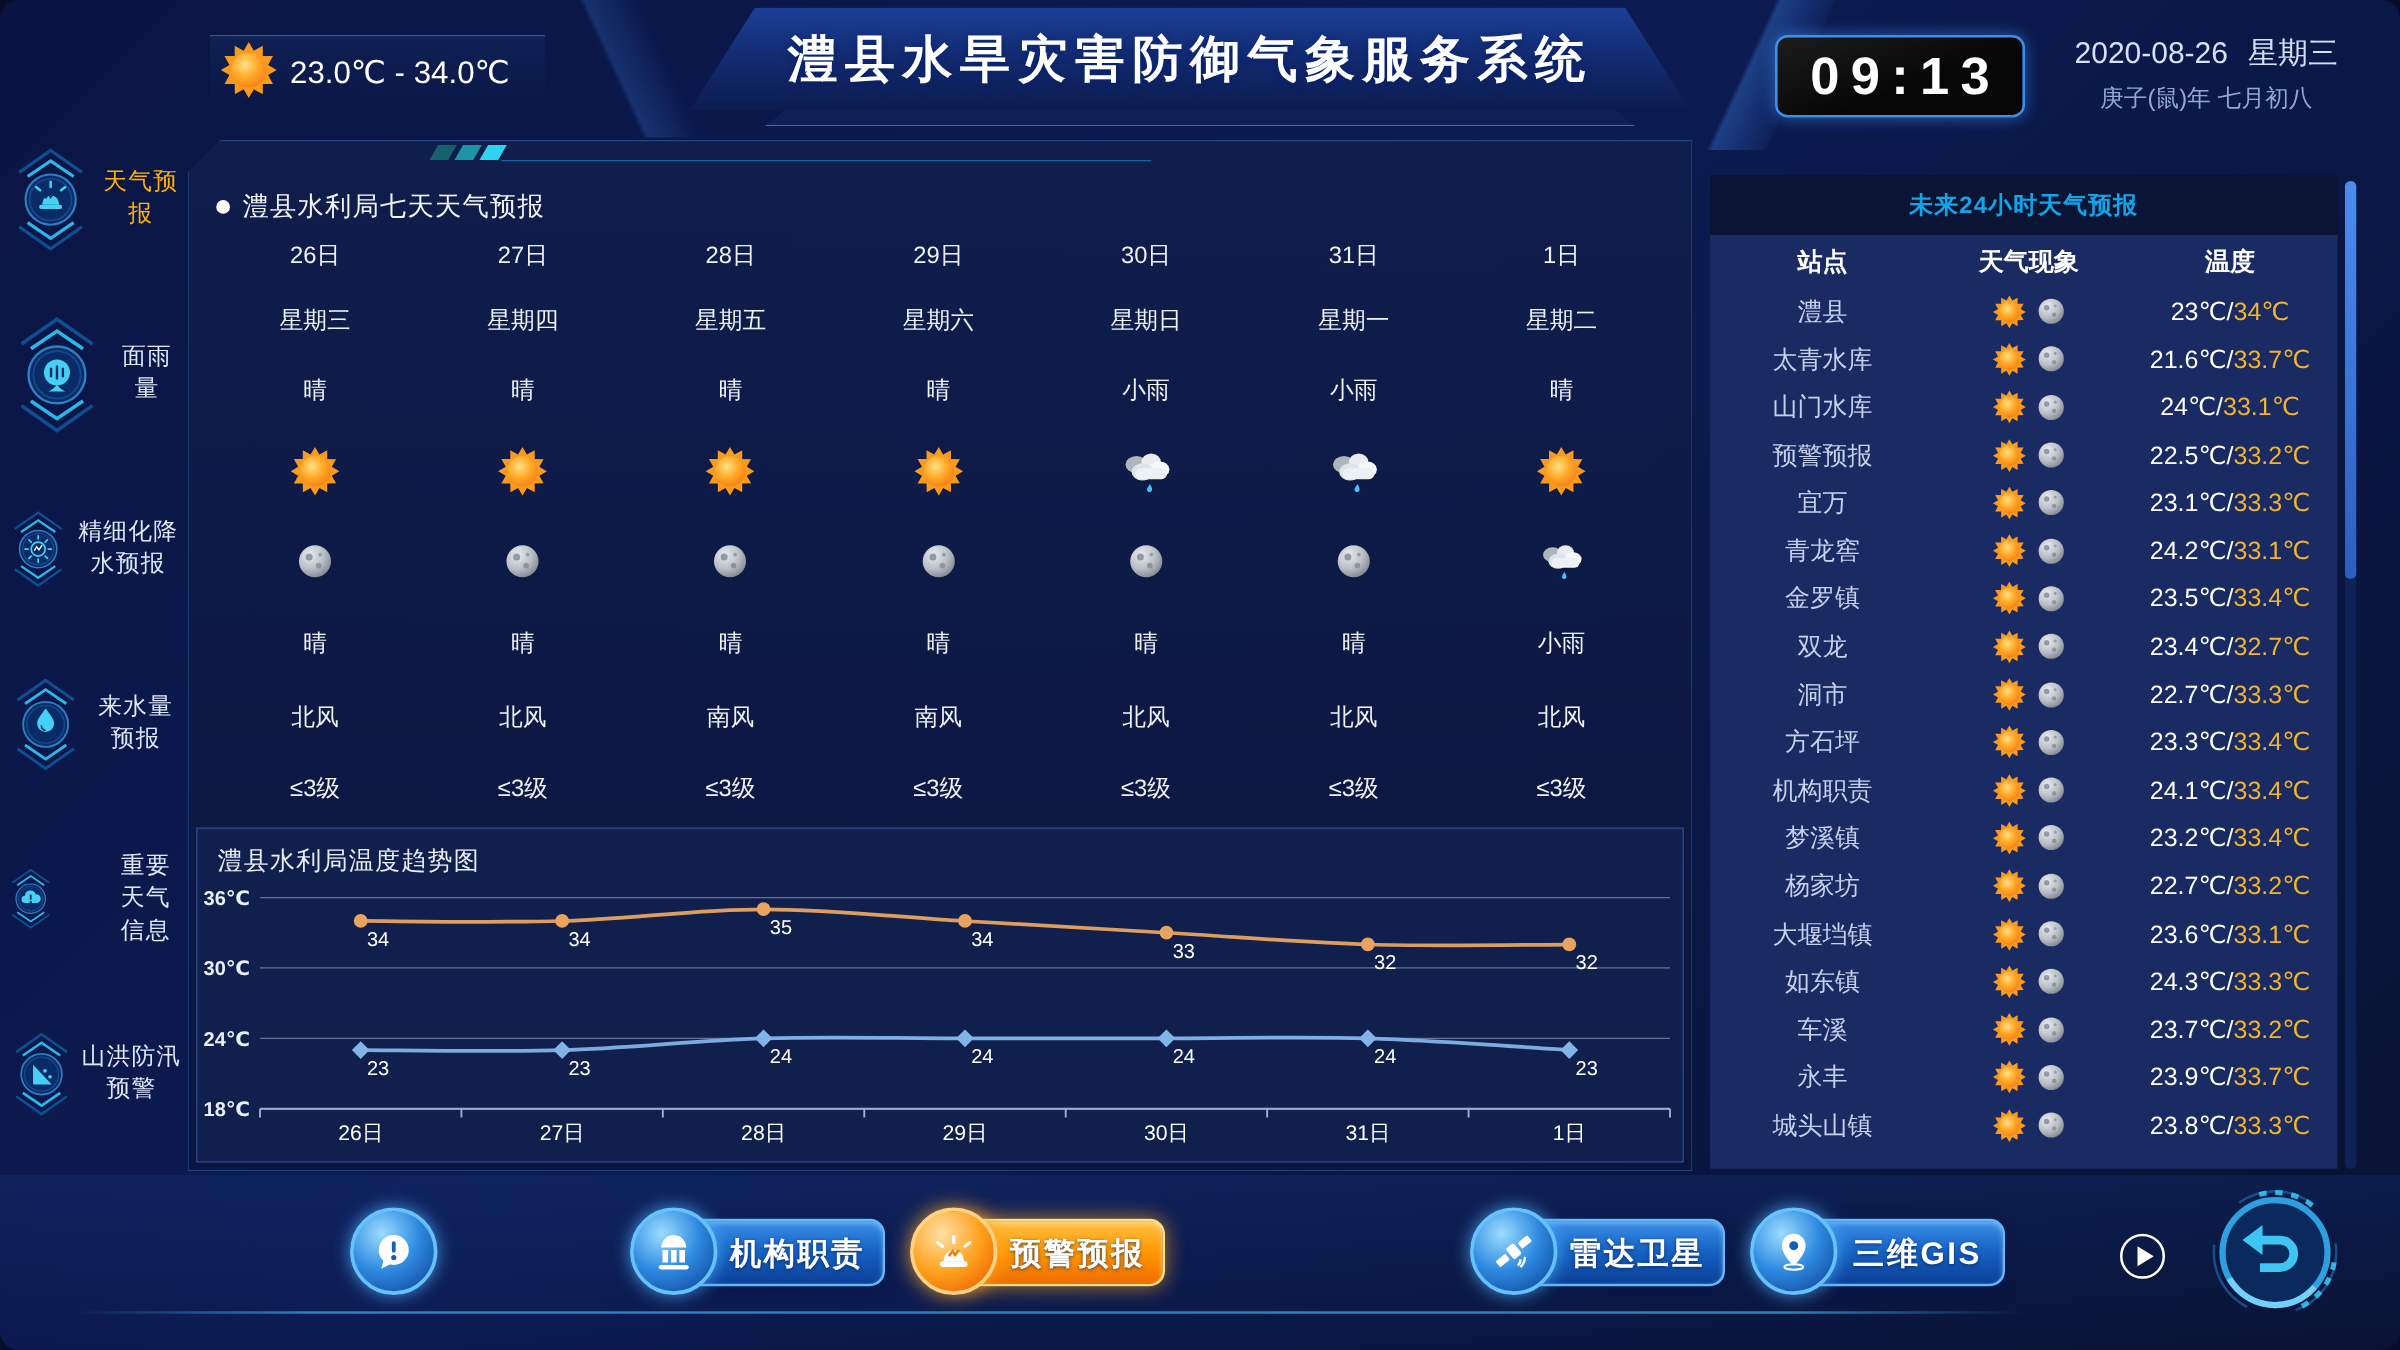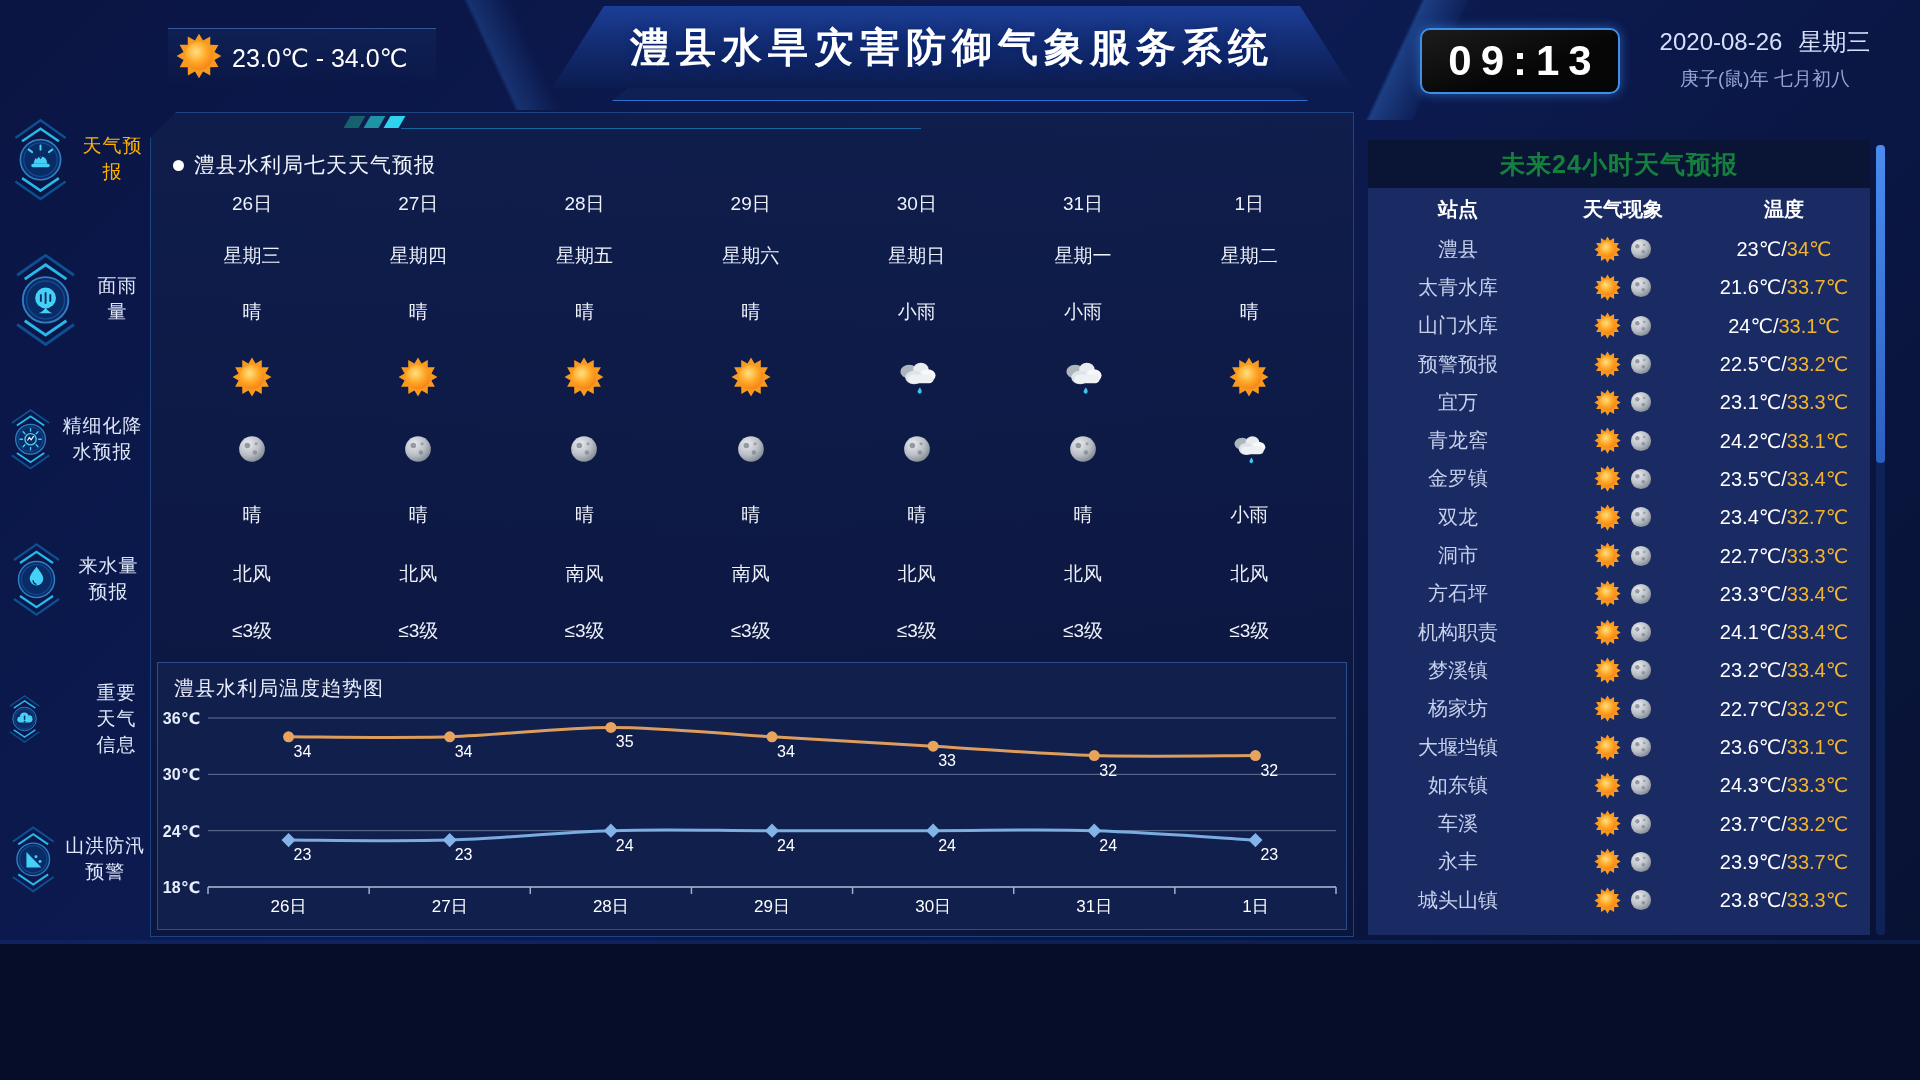--- a/index.html
+++ b/index.html
@@ -1,18 +1,18 @@
 <!DOCTYPE html>
 <html><head>
 <meta charset="utf-8">
 <style>
   html,body{margin:0;padding:0;background:#060d28;}
-  #app{position:relative;width:1920px;height:944px;overflow:hidden;
+  #app{position:relative;width:1920px;height:1080px;overflow:hidden;
        font-family:"Liberation Sans","DejaVu Sans",sans-serif;color:#eef2fa;
-       background:linear-gradient(135deg,#0a1543 0%,#0c1b52 45%,#081233 100%);}
+       background:linear-gradient(135deg,#0a1543 0%,#0c1b52 45%,#081233 100%);border-radius:15px;}
   
   .bg-streak{position:absolute;pointer-events:none;}
   .bs1{left:1340px;top:-20px;width:160px;height:140px;background:linear-gradient(115deg,transparent 40%,rgba(60,130,230,.35) 42%,rgba(60,130,230,.08) 60%,transparent 62%);}
   .bs2{left:420px;top:-10px;width:180px;height:120px;background:linear-gradient(65deg,transparent 40%,rgba(60,130,230,.25) 42%,transparent 60%);}
   .bs3{left:0;top:940px;width:1920px;height:140px;background:linear-gradient(180deg,rgba(25,60,140,.25),rgba(10,22,60,.05));}
   .bottom-line{position:absolute;left:60px;top:1049px;width:1560px;height:2px;
        background:linear-gradient(90deg,transparent,#2f9fd8 12%,#2f9fd8 88%,transparent);opacity:.8;}
 
   
   .temp-widget{position:absolute;left:168px;top:28px;width:260px;height:58px;display:flex;align-items:center;gap:10px;
@@ -59,21 +59,21 @@
 
   
   .chart-panel{position:absolute;left:6px;top:549px;width:1188px;height:266px;
        background:#111f4d;border:1px solid #2c4d8f;}
   .chart-title{font-size:20px;color:#e9eefb;letter-spacing:1px;padding:12px 0 0 16px;}
   #chart-box{position:absolute;left:0;top:34px;}
 
   
   .station-panel{position:absolute;left:1368px;top:140px;width:502px;height:795px;}
   .station-title{height:48px;background:#0a1535;display:flex;align-items:center;justify-content:center;
-       font-size:25px;font-weight:700;color:#15803d;letter-spacing:1px;}
+       font-size:19px;font-weight:700;color:#0ea5e9;letter-spacing:1px;}
   #station-table{position:absolute;left:0;top:48px;width:502px;height:747px;background:#1a2a63;overflow:hidden;}
   .st-row{display:flex;height:38.3px;align-items:center;}
   .st-row.header{height:42px;font-weight:700;}
   .st-c1{width:180px;text-align:center;font-size:20px;color:#c6d1ec;}
   .st-row.header .st-c1,.st-row.header .st-c2,.st-row.header .st-c3{color:#fff;font-size:20px;}
   .st-c2{width:150px;display:flex;align-items:center;justify-content:center;gap:9px;font-size:20px;}
   .st-c3{width:172px;text-align:center;font-size:20px;color:#fff;}
   .st-c3 .hi{color:#f2b42c;}
   .scrollbar{position:absolute;left:1876px;top:145px;width:9px;height:790px;background:#0e2257;border-radius:4px;}
   .scroll-thumb{position:absolute;left:0;top:0;width:9px;height:318px;border-radius:4px;

